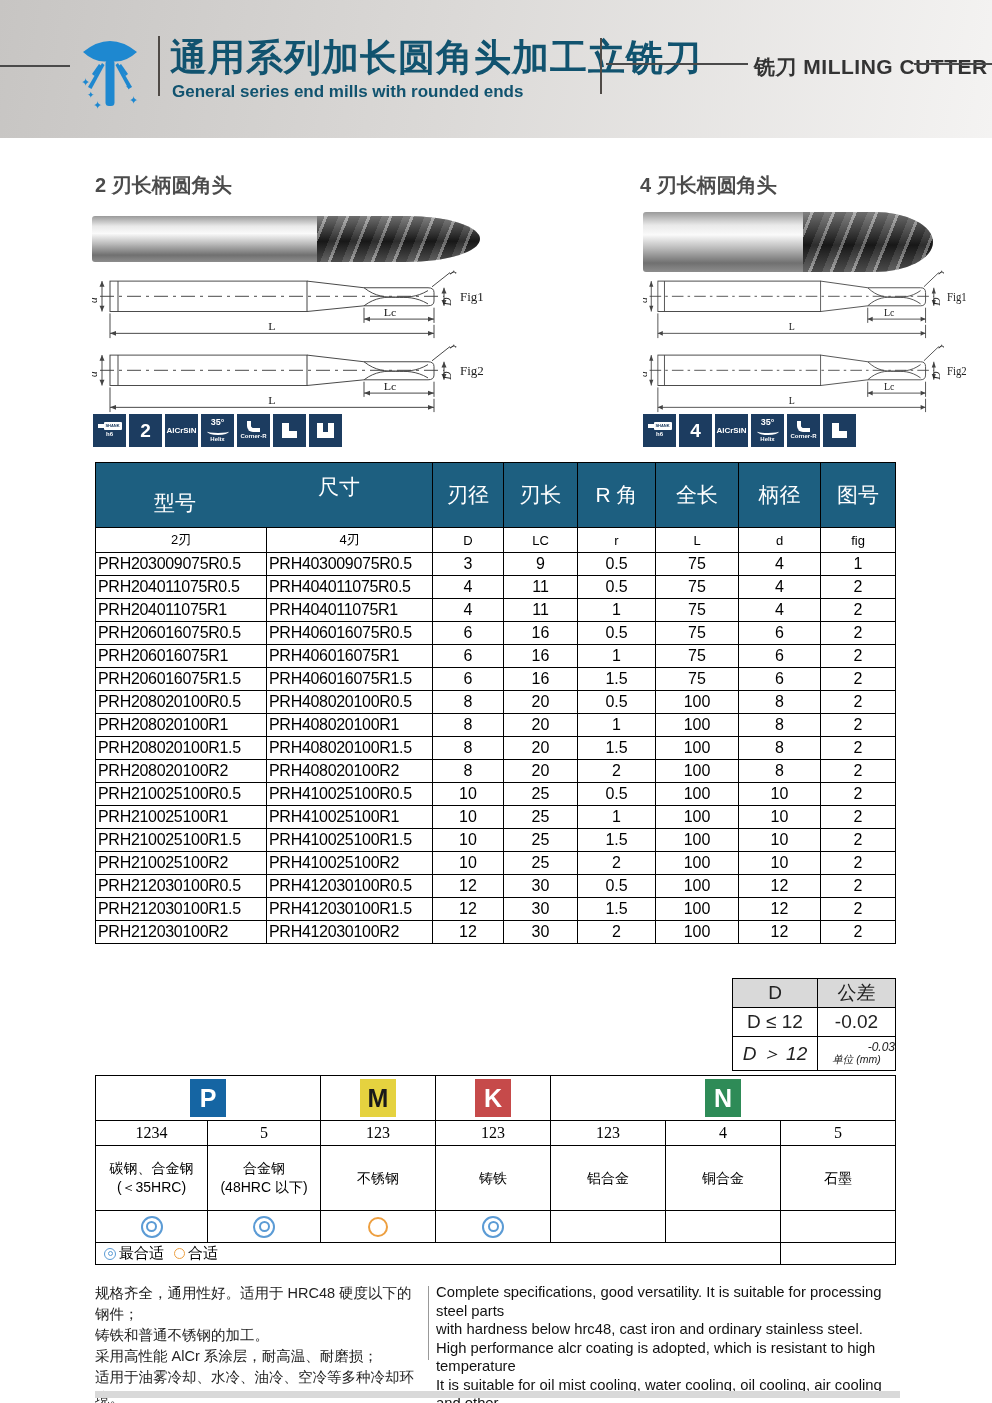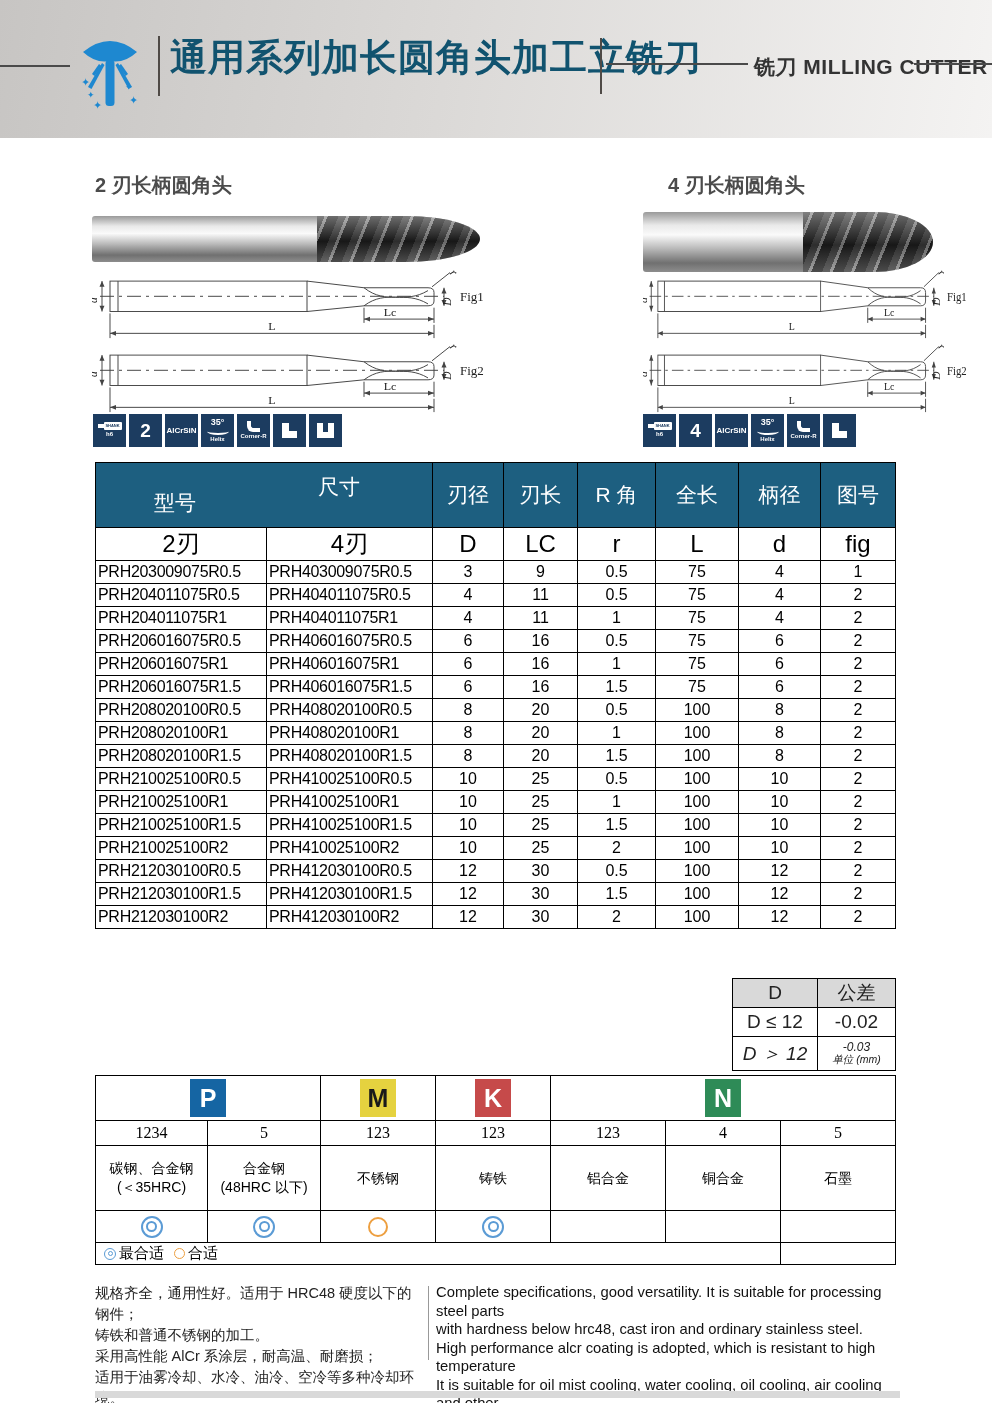--- a/index.html
+++ b/index.html
@@ -16,21 +16,21 @@
               color:#11536f; letter-spacing:1px; white-space:nowrap; }
   .title-en { position:absolute; left:172px; top:82px; font-size:17px; font-weight:bold; color:#11536f; }
   .vdiv2 { position:absolute; left:600px; top:38px; width:2px; height:56px; background:#4f4a46; }
   .mc-line1 { position:absolute; left:606px; top:63px; width:142px; height:2px; background:#4a4a4a; }
   .mc-text { position:absolute; left:754px; top:53px; font-size:21px; font-weight:bold;
              color:#333; white-space:nowrap; letter-spacing:0.5px; }
   .mc-line2 { position:absolute; left:914px; top:63px; width:78px; height:2px; background:#4a4a4a; }
 
   
   .sec-title { position:absolute; top:172px; font-size:20px; font-weight:bold; color:#4b4b4b; }
-  .sec-title.left { left:95px; } .sec-title.right { left:668px; }
+  .sec-title.left { left:95px; } .sec-title.right { left:640px; }
 
   
   .photo { position:absolute; display:flex; }
   .photo.p2 { left:92px; top:216px; width:388px; height:46px; }
   .photo.p4 { left:643px; top:212px; width:290px; height:60px; }
   .shank-part { height:100%; border-radius:3px 0 0 3px;
     background:linear-gradient(180deg,#9a9a9a 0%,#e9e9e9 22%,#fafafa 38%,#bcbcbc 60%,#707070 85%,#8d8d8d 100%); }
   .photo.p2 .shank-part { width:58%; } .photo.p4 .shank-part { width:55%; }
   .head-part { height:100%; flex:1; position:relative; overflow:hidden;
     border-radius:0 45% 45% 0 / 0 50% 50% 0;
@@ -62,32 +62,32 @@
 
   
   .spec-wrap { position:absolute; left:95px; top:462px; }
   table.spec { border-collapse:collapse; table-layout:fixed; width:800px; }
   .spec td { border:1px solid #000; text-align:center; white-space:nowrap; overflow:hidden; }
   .spec tr.hdr-row td { background:#1d5f80; color:#fff; font-size:21px; height:65px;margin-top:29px; }
   .spec td.diag { position:relative; background-image:linear-gradient(to top right,
       transparent calc(50% - 1px), #ffffff calc(50% - 1px), #ffffff calc(50% + 1px), transparent calc(50% + 1px)); }
   .spec .diag .lbl-model { position:absolute; left:58px; bottom:10px; font-size:21px; }
   .spec .diag .lbl-size  { position:absolute; right:72px; top:10px; font-size:21px; }
-  .spec tr.sub-row td { height:25px; font-size:24px;text-align:center; }
+  .spec tr.sub-row td { height:25px; font-size:13px;text-align:center; }
   .spec tr.data-row td { height:23px; font-size:16px; }
   .spec tr.data-row td.model { text-align:left; padding-left:2px; letter-spacing:-0.3px; }
 
   
   .tol-wrap { position:absolute; left:732px; top:978px; }
   table.tol { border-collapse:collapse; table-layout:fixed; width:163px; }
   .tol td { border:1px solid #000; text-align:center; font-size:19px; color:#222; }
   .tol tr.t-hdr td { background:#d9d9d9; height:29px; }
   .tol tr.t-r1 td { height:29px; }
   .tol tr.t-r2 td { height:34px;font-style:italic; }
-  .tol .t-note-val { font-size:12px; line-height:1.1; display:block; }
+  .tol .t-note-val { font-size:12px; line-height:1.1; display:block;text-align:right; }
   .tol .t-note-unit { font-size:10.5px; line-height:1.1; display:block; }
 
   
   .mat-wrap { position:absolute; left:95px; top:1075px; }
   table.mat { border-collapse:collapse; table-layout:fixed; width:800px; }
   .mat td { border:1.5px solid #000; text-align:center; vertical-align:middle; }
   .mat tr.m-badges td { height:45px; }
   .mat tr.m-codes td { height:25px; font-family:"Liberation Serif", serif; font-size:16px; }
   .mat tr.m-names td { height:65px; font-size:14px; line-height:1.35; }
   .mat tr.m-circ td { height:32px; }
@@ -126,20 +126,21 @@
       <path d="M24 30 L17 40 L19.5 42 L26.5 32 Z" fill="#1e88d0"></path>
       <path d="M46 30 L53 40 L50.5 42 L43.5 32 Z" fill="#1e88d0"></path>
       <text x="6" y="52" font-size="11" fill="#1e88d0">✦</text>
       <text x="12" y="64" font-size="9" fill="#1e88d0">✦</text>
       <text x="18" y="75" font-size="11" fill="#1e88d0">✦</text>
       <text x="50" y="56" font-size="9" fill="#1e88d0">✦</text>
       <text x="54" y="70" font-size="11" fill="#1e88d0">✦</text>
     </svg>
     <div class="vdiv1"></div>
     <div class="title-zh">通用系列加长圆角头加工立铣刀</div>
+    <div class="title-en">General series end mills with rounded ends</div>
     <div class="vdiv2"></div>
     <div class="mc-line1"></div>
     <div class="mc-text">铣刀 MILLING CUTTER</div>
     <div class="mc-line2"></div>
   </div>
 
   <div class="sec-title left">2 刃长柄圆角头</div>
   <div class="sec-title right">4 刃长柄圆角头</div>
 
   <div class="photo p2">
@@ -487,20 +488,30 @@
             <td class="model">PRH208020100R1.5</td>
             <td class="model">PRH408020100R1.5</td>
             <td>8</td>
             <td>20</td>
             <td>1.5</td>
             <td>100</td>
             <td>8</td>
             <td>2</td>
           </tr>
           <tr class="data-row">
+            <td class="model">PRH208020100R2</td>
+            <td class="model">PRH408020100R2</td>
+            <td>8</td>
+            <td>20</td>
+            <td>2</td>
+            <td>100</td>
+            <td>8</td>
+            <td>2</td>
+          </tr>
+          <tr class="data-row">
             <td class="model">PRH210025100R0.5</td>
             <td class="model">PRH410025100R0.5</td>
             <td>10</td>
             <td>25</td>
             <td>0.5</td>
             <td>100</td>
             <td>10</td>
             <td>2</td>
           </tr>
           <tr class="data-row">

